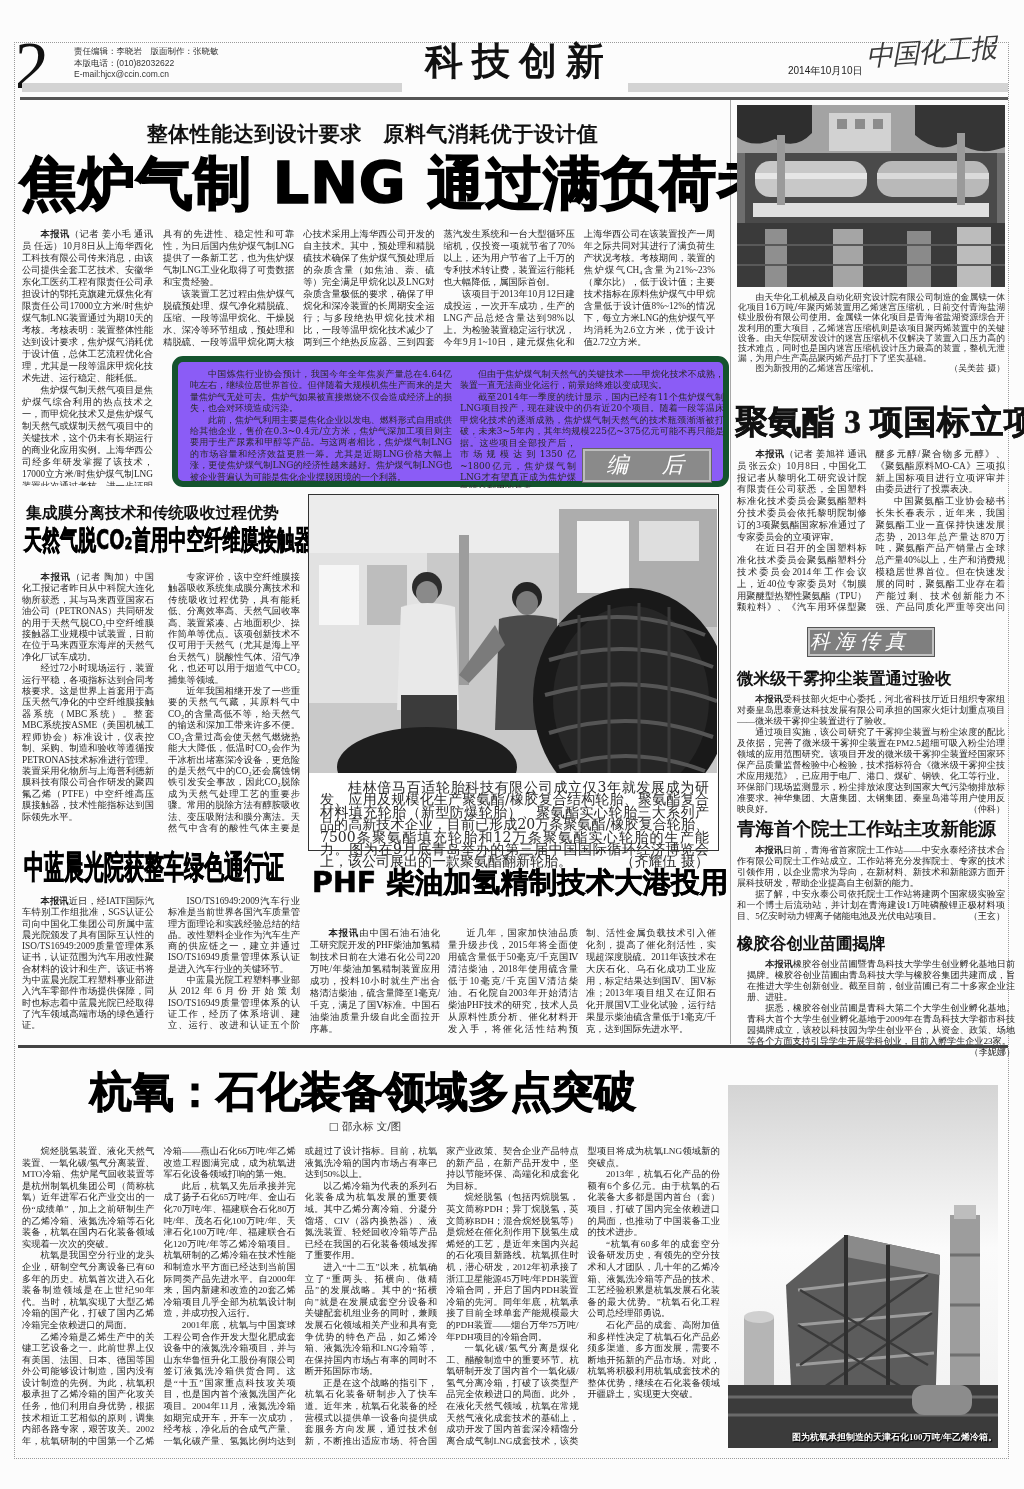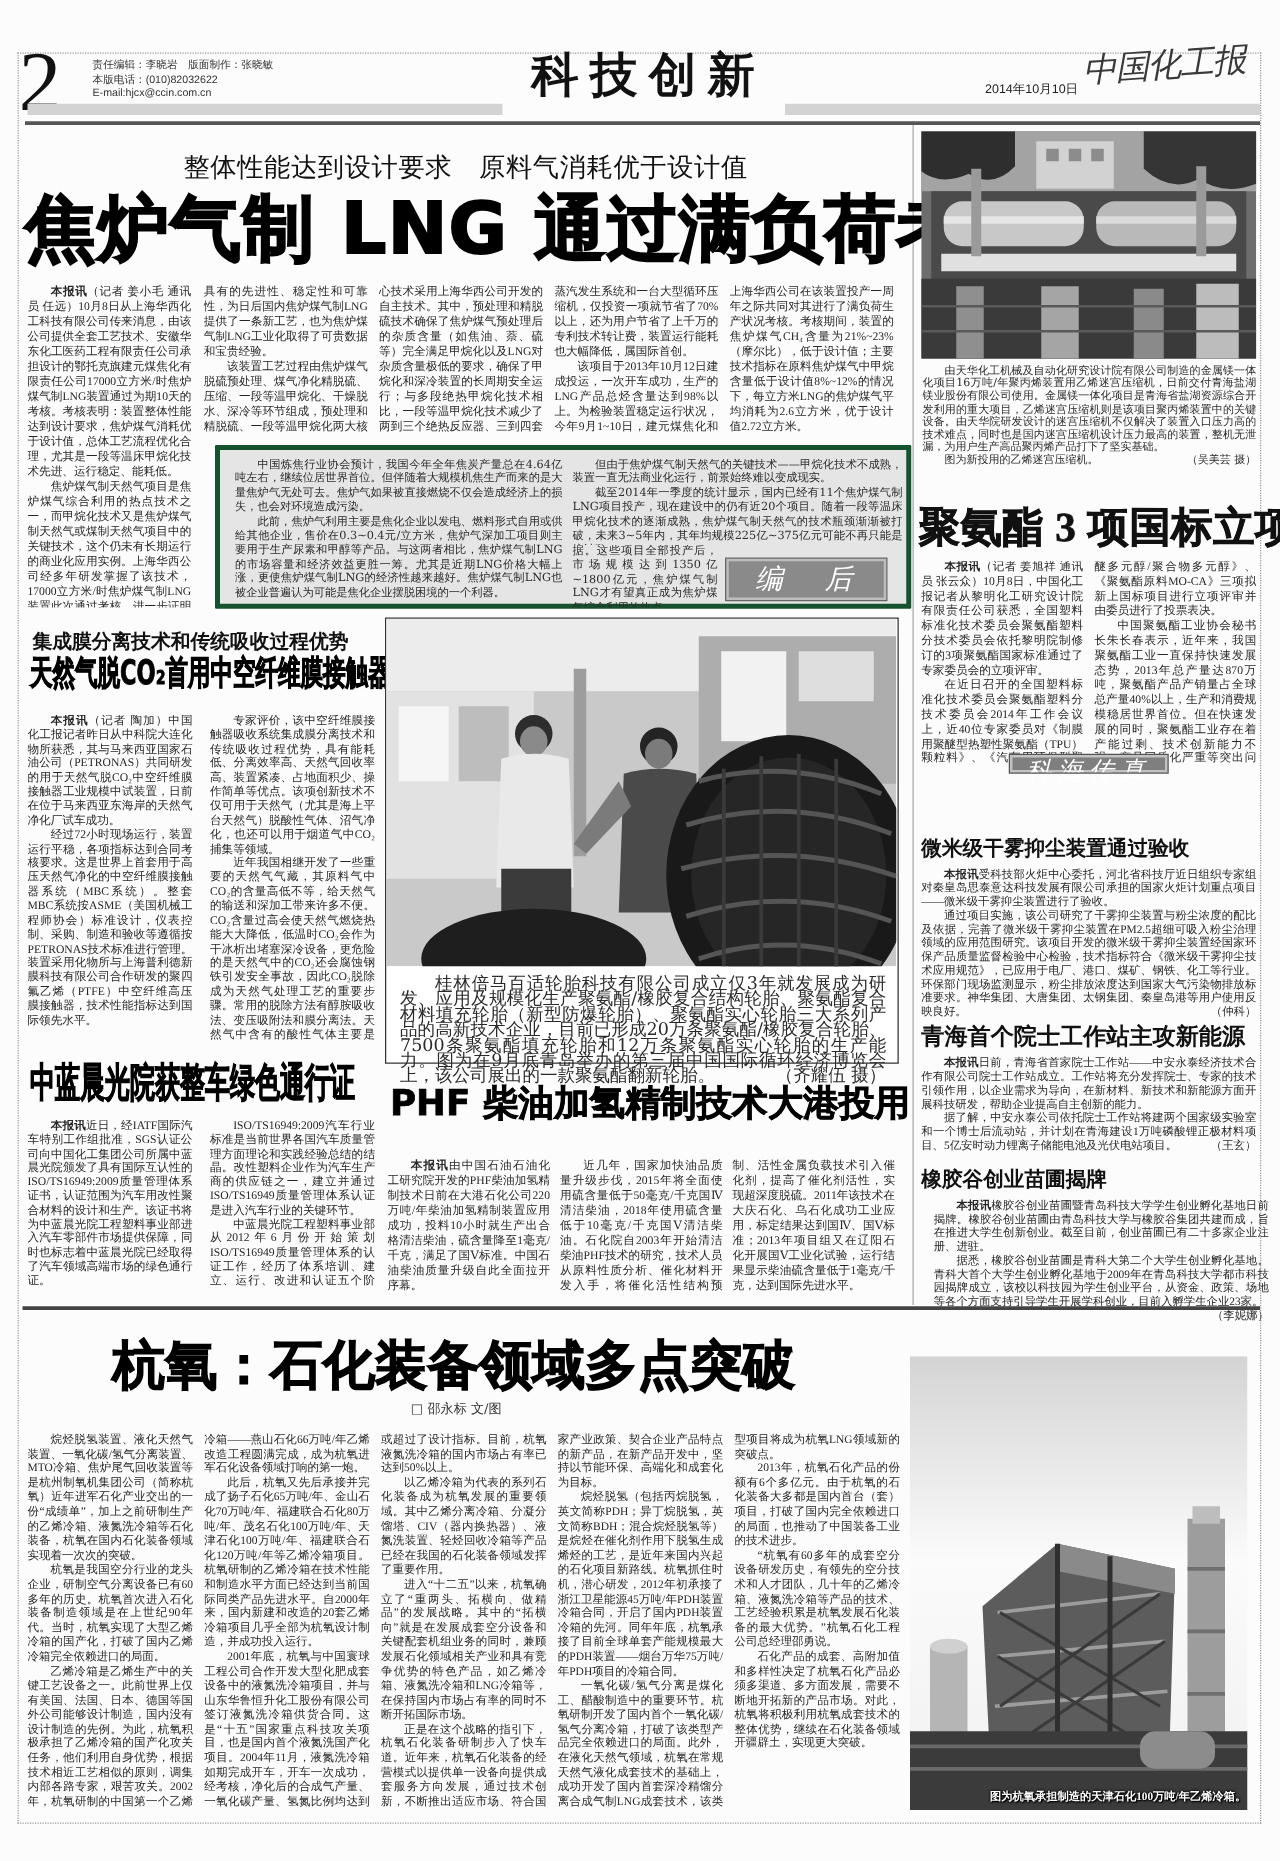--- a/index.html
+++ b/index.html
@@ -18,32 +18,32 @@
 .vsep{left:730px;top:100px;width:1px;height:944px;background:#a8a8a8}
 .brule{left:18px;top:1045px;width:990px;height:3px;background:#444}
 
 .txt{font-size:9.3px;line-height:12px;text-align:justify;color:#262626;font-family:"Liberation Serif","DejaVu Serif",serif}
 .txt p{text-indent:2em}
 .txt p.cont{text-indent:0}
 .cols{column-fill:auto;overflow:hidden}
 .credit{float:right;text-indent:0}
 .lead-b{font-weight:bold}
 
-.lead-sub{left:130px;top:120px;width:485px;text-align:center;white-space:nowrap;font-size:21px;font-weight:normal;letter-spacing:.5px;color:#111}
+.lead-sub{left:130px;top:120px;width:485px;text-align:center;white-space:nowrap;font-size:21px;font-weight:bold;letter-spacing:.5px;color:#111}
 .lead-head{left:20px;top:150px;width:706px;text-align:center;white-space:nowrap;font-family:"DejaVu Sans",sans-serif;font-weight:900;font-size:57px;line-height:66px;letter-spacing:1px;color:#000;-webkit-text-stroke:1.6px #000}
 
-.edbox{left:172px;top:356px;width:557px;height:131px;background:#e5e5e5;border-radius:1px;border:4px solid #14532d}
+.edbox{left:172px;top:356px;width:557px;height:131px;background:#8b5cf6;border-radius:11px;border:6px solid #14532d}
 .edtxt{font-size:9px;line-height:11.4px;text-align:justify;color:#2a2a2a;font-family:"DejaVu Serif",serif}
 .edtxt p{text-indent:2em}
 .edlabel{left:405px;top:87px;width:128px;height:33px;background:#8a8a8a;border:2px solid #bdbdbd;outline:1px solid #666;color:#fff;font-size:22px;font-style:italic;letter-spacing:14px;text-align:center;line-height:28px;padding-left:10px}
 
 .cap{font-size:8.8px;line-height:10.2px;text-align:justify;color:#2a2a2a;font-family:"DejaVu Serif",serif}
 .cap p{text-indent:2em}
 .rhead1{left:735px;top:400px;white-space:nowrap;font-size:33px;font-weight:bold;color:#111;letter-spacing:.5px;-webkit-text-stroke:.6px #111}
-.khlabel{left:808px;top:604px;width:126px;height:14px;background:#7f7f7f;border:2px solid #c2c2c2;outline:1px solid #555;color:#fff;text-align:center;font-size:20px;line-height:23px;font-style:italic;letter-spacing:5px}
+.khlabel{left:808px;top:628px;width:126px;height:28px;background:#7f7f7f;border:2px solid #c2c2c2;outline:1px solid #555;color:#fff;font-size:20px;line-height:23px;font-style:italic;letter-spacing:5px}
 .shead{white-space:nowrap;font-family:"DejaVu Sans",sans-serif;font-weight:bold;color:#111}
 .stxt{font-size:9.1px;line-height:11px}
 
 .co2-sub{left:26px;top:503px;white-space:nowrap;font-size:15.8px;font-weight:bold;color:#111}
 .co2-head{left:24px;top:526px;white-space:nowrap;font-family:"DejaVu Sans",sans-serif;font-weight:bold;font-size:18px;line-height:18px;transform:scaleY(1.5);transform-origin:top left;color:#000;-webkit-text-stroke:.5px #000}
 .zl-head{left:24px;top:851px;white-space:nowrap;font-weight:bold;font-size:20px;line-height:20px;transform:scaleY(1.6);transform-origin:top left;color:#000;-webkit-text-stroke:.5px #000}
 .phf-head{left:312px;top:866px;white-space:nowrap;font-family:"DejaVu Sans",sans-serif;font-weight:bold;font-size:28.5px;line-height:34px;color:#000;-webkit-text-stroke:.6px #000}
 
 .midbox{left:308px;top:494px;width:411px;height:357px;border:1.5px solid #333;background:#fff}
 .midcap{padding:8px 9px 0 11px;font-size:14px;line-height:12.4px}

